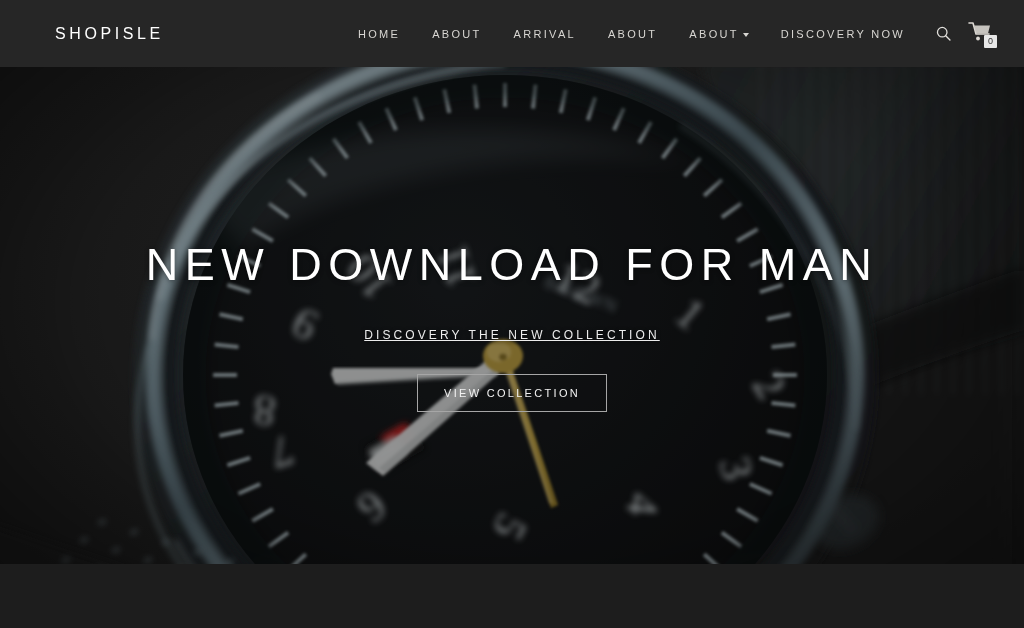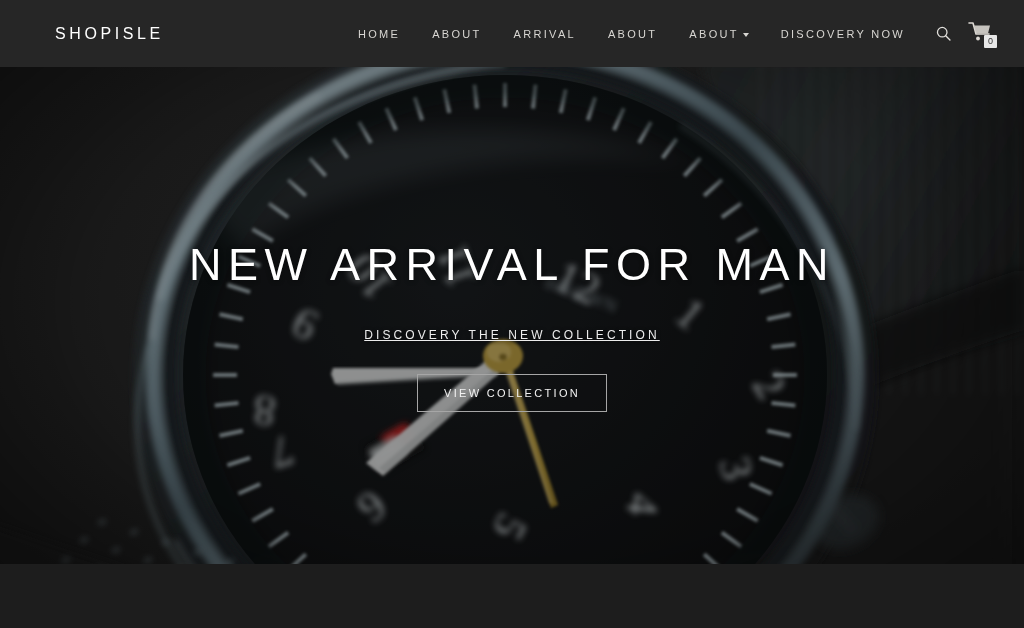--- a/index.html
+++ b/index.html
@@ -467,18 +467,18 @@
             <circle cx="18.5" cy="17.5" r="1.9" fill="#ddd9d4"></circle>
           </svg>
           <span class="cart-count">0</span>
         </div>
       </div>
 
     </nav>
   </header>
 
   <section id="hero-content">
-    <h1 class="hero-line">NEW ARRIVAL FOR MAN</h1>
+    <h1 class="hero-line">NEW DOWNLOAD FOR MAN</h1>
     <p id="hero-sub">DISCOVERY THE NEW COLLECTION</p>
     <button id="hero-btn">VIEW COLLECTION</button>
   </section>
 
 </div>
 
 </body></html>

